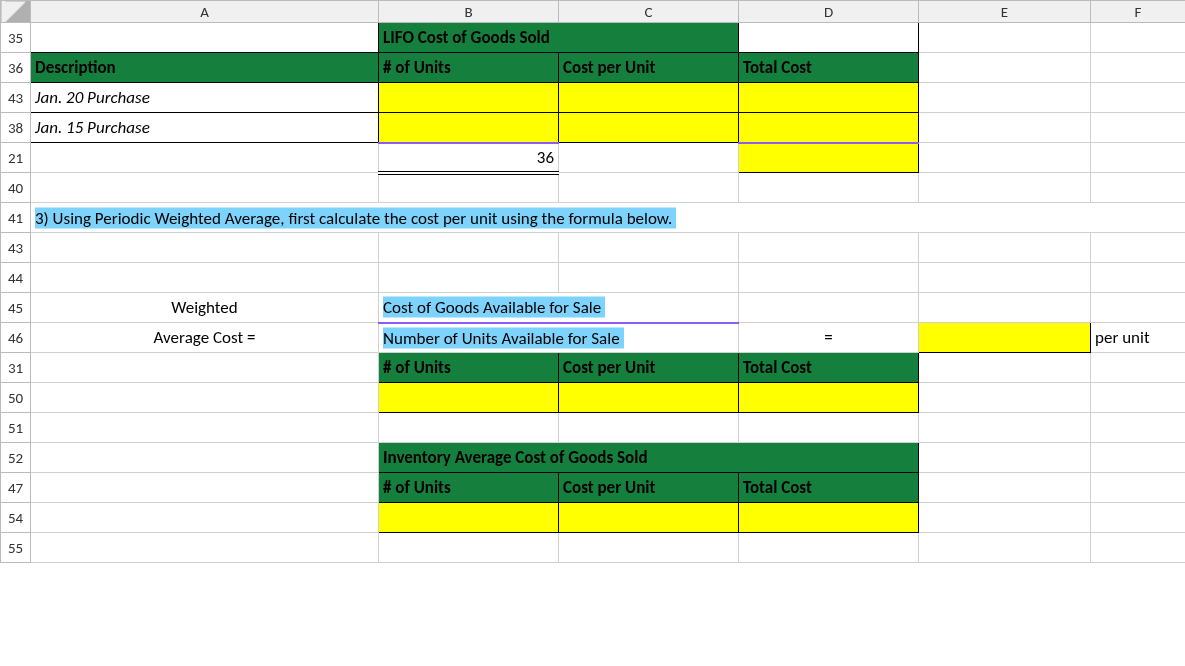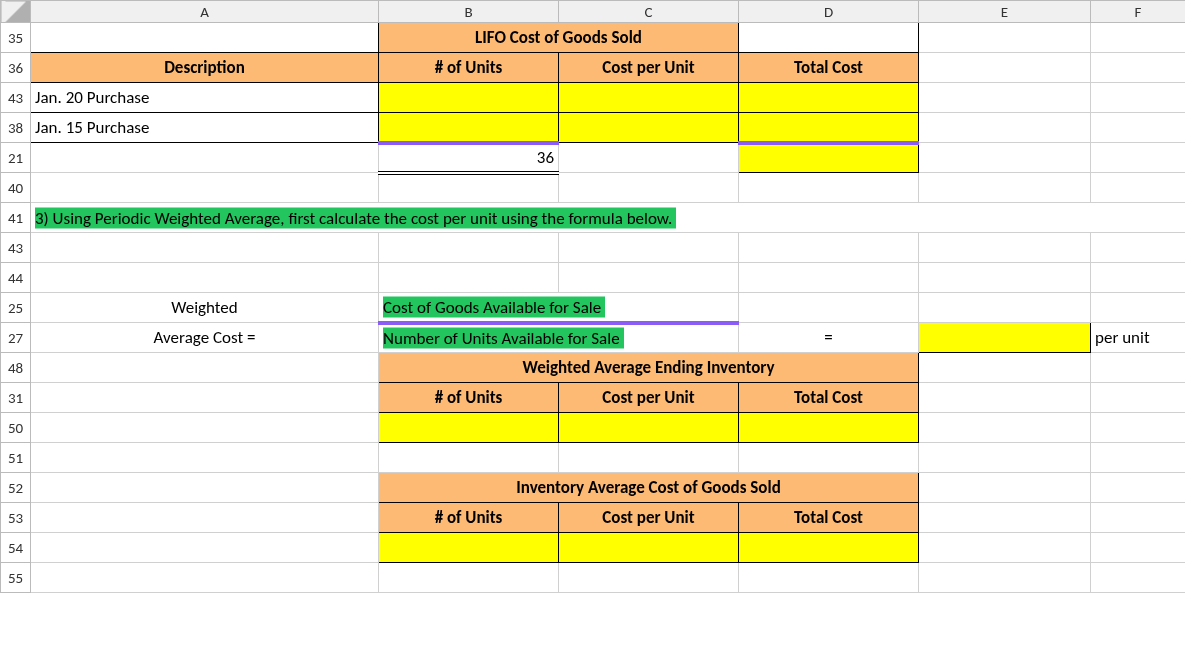--- a/index.html
+++ b/index.html
@@ -50,36 +50,35 @@
   col.rowhdr  { width: 30px; }
   col.cA { width: 348px; }
   col.cB { width: 180px; }
   col.cC { width: 180px; }
   col.cD { width: 180px; }
   col.cE { width: 172px; }
   col.cF { width: 95px; }
 
   
   .blueHdr {
-    background: #fdba74;
+    background: #15803d;
     font-weight: bold;
-    text-align: center;
     border: 1.5px solid #000;
   }
   .yellow {
     background: #ffff00;
     border: 1.5px solid #000;
   }
-  .borderbox { border: 1.5px solid #000; }
+  .borderbox { border: 1.5px solid #000; font-style: italic; }
   .center { text-align: center; }
   .right  { text-align: right; }
-  .bbottom { border-bottom: 4px solid #8b5cf6; }
+  .bbottom { border-bottom: 2px solid #8b5cf6; }
   .doublebottom { border-bottom: 4px double #000; }
   .nowrap-span { overflow: visible; position: relative; }
-  .nowrap-span span.ov { position: absolute; left: 4px; top: 50%; transform: translateY(-50%); white-space: nowrap; background: #22c55e; padding-right: 4px; }
+  .nowrap-span span.ov { position: absolute; left: 4px; top: 50%; transform: translateY(-50%); white-space: nowrap; background: #7dd3fc; padding-right: 4px; }
 </style>
 </head>
 <body>
 
 <table class="sheet">
   <colgroup>
     <col class="rowhdr">
       <col class="cA">
       <col class="cB">
       <col class="cC">
@@ -180,49 +179,42 @@
     <td class="rowhdr">44</td>
     <td></td>
         <td></td>
         <td></td>
         <td></td>
         <td></td>
         <td></td>
   </tr>
 
   <tr>
-    <td class="rowhdr">25</td>
+    <td class="rowhdr">45</td>
     <td class="center">Weighted</td>
     <td colspan="2" class="nowrap-span bbottom">
           <span class="ov">Cost of Goods Available for Sale</span>
         </td>
     <td></td>
     <td></td>
     <td></td>
   </tr>
 
   <tr>
-    <td class="rowhdr">27</td>
+    <td class="rowhdr">46</td>
     <td class="center">Average Cost  =</td>
     <td colspan="2" class="nowrap-span">
           <span class="ov">Number of Units Available for Sale</span>
         </td>
     <td class="center">=</td>
     <td class="yellow"></td>
     <td>per unit</td>
   </tr>
 
 
-  <tr>
-    <td class="rowhdr">48</td>
-    <td></td>
-    <td class="blueHdr" colspan="3">Weighted Average Ending Inventory</td>
-    <td></td>
-    <td></td>
-  </tr>
 
   <tr>
     <td class="rowhdr">31</td>
     <td></td>
     <td class="blueHdr"># of Units</td>
     <td class="blueHdr">Cost per Unit</td>
     <td class="blueHdr">Total Cost</td>
     <td></td>
     <td></td>
   </tr>
@@ -249,21 +241,21 @@
 
   <tr>
     <td class="rowhdr">52</td>
     <td></td>
     <td class="blueHdr" colspan="3">Inventory Average Cost of Goods Sold</td>
     <td></td>
     <td></td>
   </tr>
 
   <tr>
-    <td class="rowhdr">53</td>
+    <td class="rowhdr">47</td>
     <td></td>
     <td class="blueHdr"># of Units</td>
     <td class="blueHdr">Cost per Unit</td>
     <td class="blueHdr">Total Cost</td>
     <td></td>
     <td></td>
   </tr>
 
   <tr>
     <td class="rowhdr">54</td>

